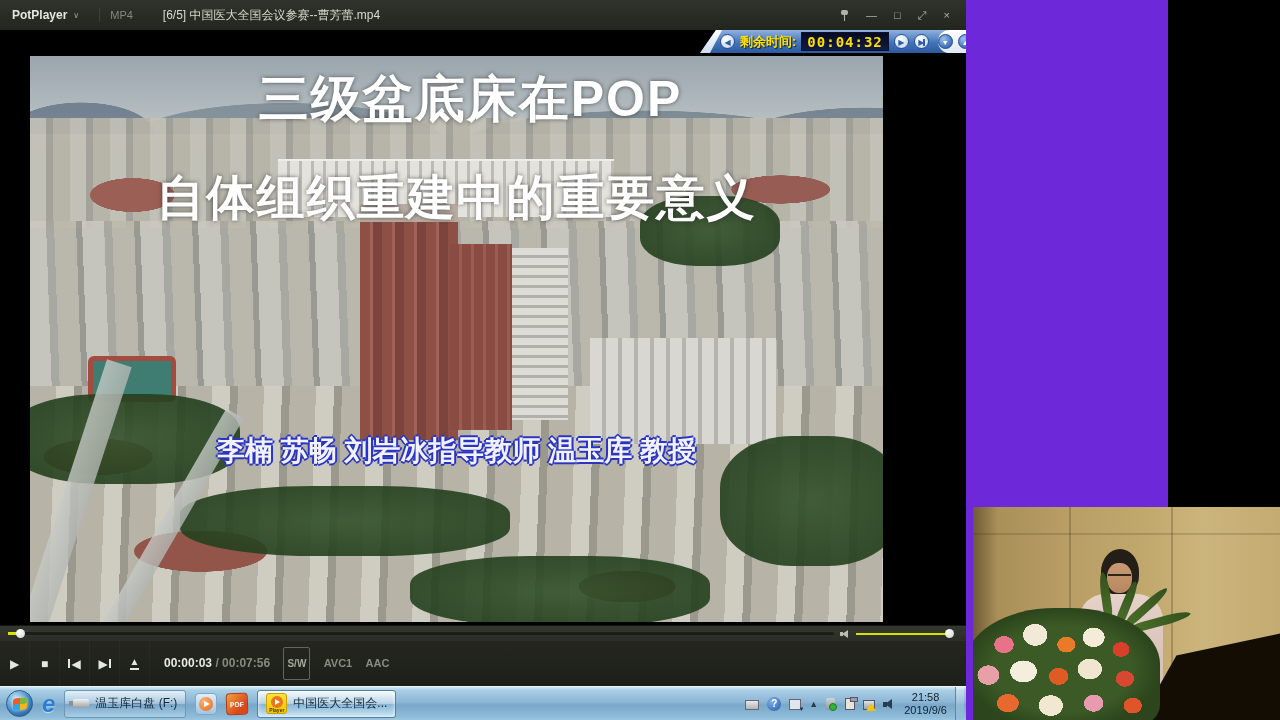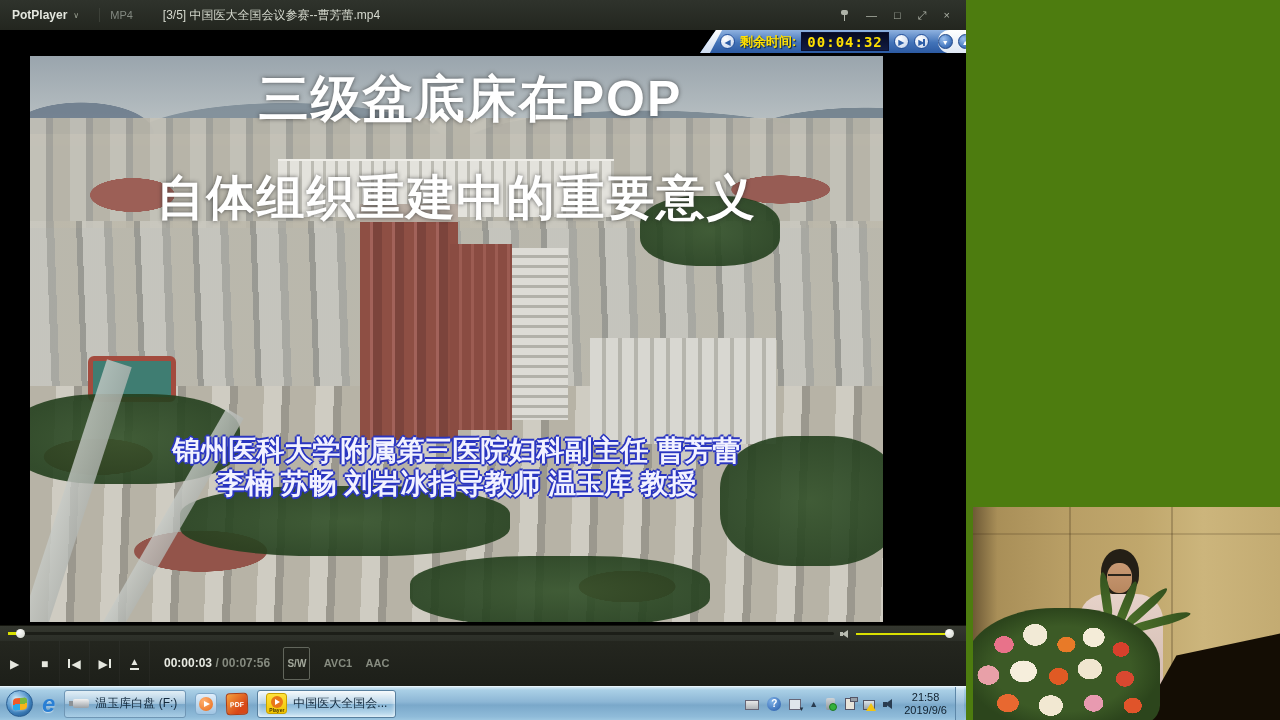--- a/index.html
+++ b/index.html
@@ -1,18 +1,18 @@
 <!DOCTYPE html>
 <html><head>
 <meta charset="utf-8">
 <style>
   * { margin:0; padding:0; box-sizing:border-box; }
   html,body { width:1280px; height:720px; overflow:hidden; background:#000;
     font-family:"Liberation Sans","DejaVu Sans",sans-serif; }
-  #screen { position:relative; width:1280px; height:720px; background:#4d7c0f; }
+  #screen { position:relative; width:1168px; height:720px; background:#6d28d9; }
 
   
   #desktop { position:absolute; left:0; top:0; width:966px; height:720px; }
   #player-window { position:absolute; inset:0 0 34px 0; background:#000; }
 
   .titlebar { position:absolute; left:0; top:0; right:0; height:30px;
     background:linear-gradient(#2f332c,#23261f); display:flex; align-items:center;
     color:#cfd3ca; font-size:12px; }
   .tb-logo { font-weight:bold; color:#e4e7df; padding:0 6px 0 12px; }
   .tb-chev { font-size:8px; color:#9aa092; margin-right:10px; }
@@ -281,21 +281,21 @@
 <div id="screen">
   <div id="desktop">
 
     <div id="player-window">
 
       <div class="titlebar">
         <span class="tb-logo">PotPlayer</span>
         <span class="tb-chev">∨</span>
         <span class="tb-sep"></span>
         <span class="tb-format">MP4</span>
-        <span class="tb-title">[3/5] 中国医大全国会议参赛--曹芳蕾.mp4</span>
+        <span class="tb-title">[6/5] 中国医大全国会议参赛--曹芳蕾.mp4</span>
         <span class="tb-ctrls">
           <span class="pin-icon"></span>
           <span>—</span>
           <span>□</span>
           <span>⤢</span>
           <span>×</span>
         </span>
       </div>
 
       <div class="video-frame">
@@ -316,21 +316,20 @@
         <div class="bldg trees t4"></div>
         <div class="bldg trees t5"></div>
         <div class="road r1"></div>
         <div class="road r2"></div>
 
         <div class="vo-titles">
           <div class="vo-t1">三级盆底床在POP</div>
           <div class="vo-t2">自体组织重建中的重要意义</div>
         </div>
         <div class="vo-credits">
-          <div>锦州医科大学附属第三医院妇科副主任 曹芳蕾</div>
           <div>李楠 苏畅 刘岩冰指导教师  温玉库  教授</div>
         </div>
       </div>
 
       <div class="timer-bar">
         <span class="t-circle">◀</span>
         <span class="t-label">剩余时间:</span>
         <span class="t-time">00:04:32</span>
         <span class="t-circle">▶</span>
         <span class="t-circle t-next">▶</span>

